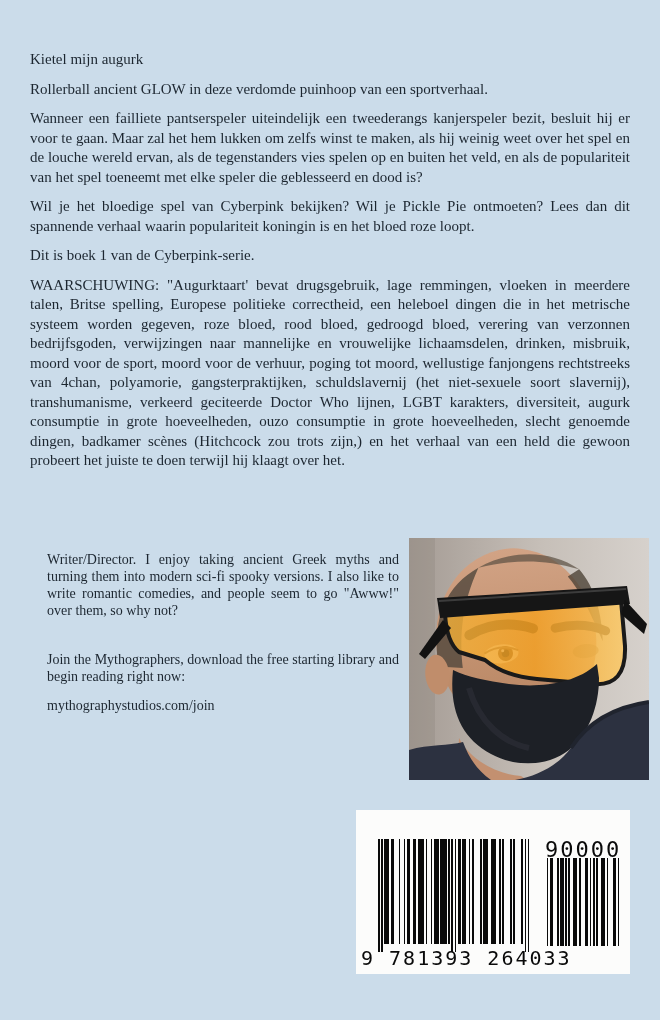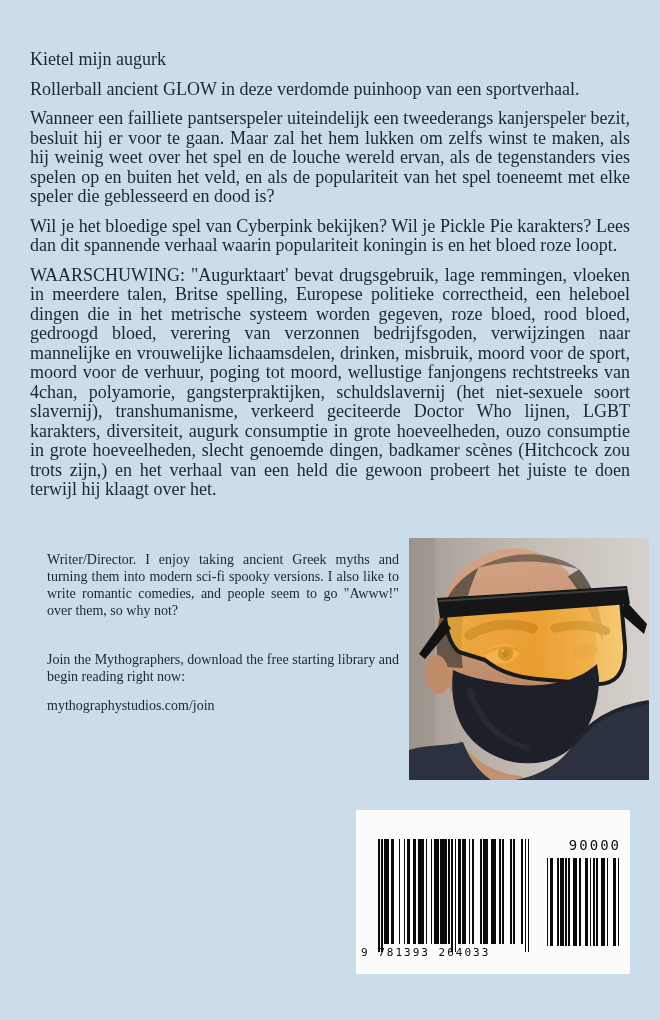--- a/index.html
+++ b/index.html
@@ -4,21 +4,21 @@
 <style>
   html,body{margin:0;padding:0;}
   body{
     width:660px;height:1020px;overflow:hidden;position:relative;
     background:#cbdcea;color:#1c2630;
     font-family:"Liberation Serif", serif;
   }
   
   .blurb{position:absolute;left:30px;top:50px;width:600px;}
   .blurb p{
-    margin:0 0 10px 0;font-size:18px;line-height:19.5px;
+    margin:0 0 10px 0;font-size:15px;line-height:19.5px;
     text-align:justify;text-justify:inter-word;
   }
   
   .author{position:absolute;left:47px;top:551px;width:600px;}
   .author .bio{width:352px;}
   .author p{margin:0;font-size:14px;line-height:17px;text-align:justify;}
   .author p.cta{margin-top:32px;width:352px;}
   .author p.url{margin-top:12px;text-align:left;}
   
   .photo{
@@ -32,35 +32,36 @@
     background:#fcfcfb;color:#0a0a0a;
     font-family:"DejaVu Sans Mono", monospace;
   }
   .isbn-label{
     position:absolute;top:4px;left:0;right:0;text-align:center;
     font-size:16px;letter-spacing:1.5px;white-space:nowrap;
   }
   .ean13{position:absolute;left:22px;top:29px;}
   .bars{display:flex;align-items:flex-start;}
   .ean13-digits{
-    position:absolute;left:5px;top:136px;font-size:11px;letter-spacing:2px;
+    position:absolute;left:5px;top:136px;font-size:20px;letter-spacing:2px;
     white-space:nowrap;
   }
   .ean5{position:absolute;left:189px;top:27px;width:76px;}
-  .ean5-price{text-align:right;font-size:14px;letter-spacing:2px;height:19px;}
+  .ean5-price{text-align:right;font-size:22px;letter-spacing:2px;height:19px;}
   .ean5 .bars{margin-top:2px;}
 </style>
 </head>
 <body>
 
 <section class="blurb">
   <p>Kietel mijn augurk</p>
   <p>Rollerball ancient GLOW in deze verdomde puinhoop van een sportverhaal.</p>
   <p>Wanneer een failliete pantserspeler uiteindelijk een tweederangs kanjerspeler bezit, besluit hij er voor te gaan. Maar zal het hem lukken om zelfs winst te maken, als hij weinig weet over het spel en de louche wereld ervan, als de tegenstanders vies spelen op en buiten het veld, en als de populariteit van het spel toeneemt met elke speler die geblesseerd en dood is?</p>
-  <p>Wil je het bloedige spel van Cyberpink bekijken? Wil je Pickle Pie karakters? Lees dan dit spannende verhaal waarin populariteit koningin is en het bloed roze loopt.</p>
+  <p>Wil je het bloedige spel van Cyberpink bekijken? Wil je Pickle Pie ontmoeten? Lees dan dit spannende verhaal waarin populariteit koningin is en het bloed roze loopt.</p>
+  <p>Dit is boek 1 van de Cyberpink-serie.</p>
   <p>WAARSCHUWING: "Augurktaart' bevat drugsgebruik, lage remmingen, vloeken in meerdere talen, Britse spelling, Europese politieke correctheid, een heleboel dingen die in het metrische systeem worden gegeven, roze bloed, rood bloed, gedroogd bloed, verering van verzonnen bedrijfsgoden, verwijzingen naar mannelijke en vrouwelijke lichaamsdelen, drinken, misbruik, moord voor de sport, moord voor de verhuur, poging tot moord, wellustige fanjongens rechtstreeks van 4chan, polyamorie, gangsterpraktijken, schuldslavernij (het niet-sexuele soort slavernij), transhumanisme, verkeerd geciteerde Doctor Who lijnen, LGBT karakters, diversiteit, augurk consumptie in grote hoeveelheden, ouzo consumptie in grote hoeveelheden, slecht genoemde dingen, badkamer scènes (Hitchcock zou trots zijn,) en het verhaal van een held die gewoon probeert het juiste te doen terwijl hij klaagt over het.</p>
 </section>
 
 <section class="author">
   <div class="bio">
     <p>Writer/Director. I enjoy taking ancient Greek myths and turning them into modern sci-fi spooky versions. I also like to write romantic comedies, and people seem to go "Awww!" over them, so why not?</p>
   </div>
   <p class="cta">Join the Mythographers, download the free starting library and begin reading right now:</p>
   <p class="url">mythographystudios.com/join</p>
 

